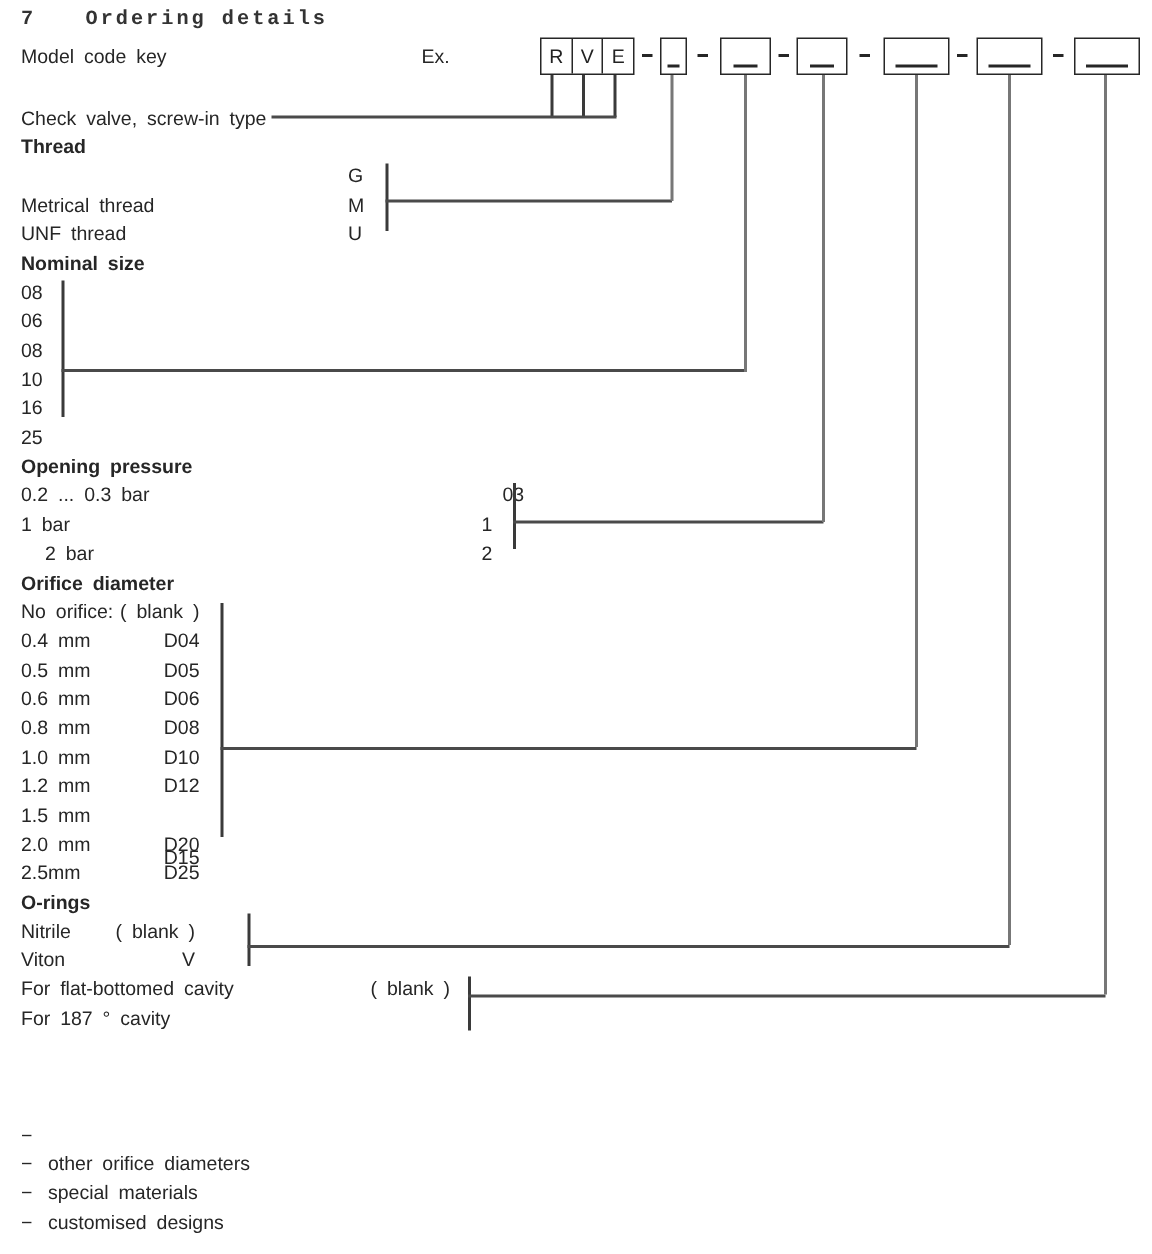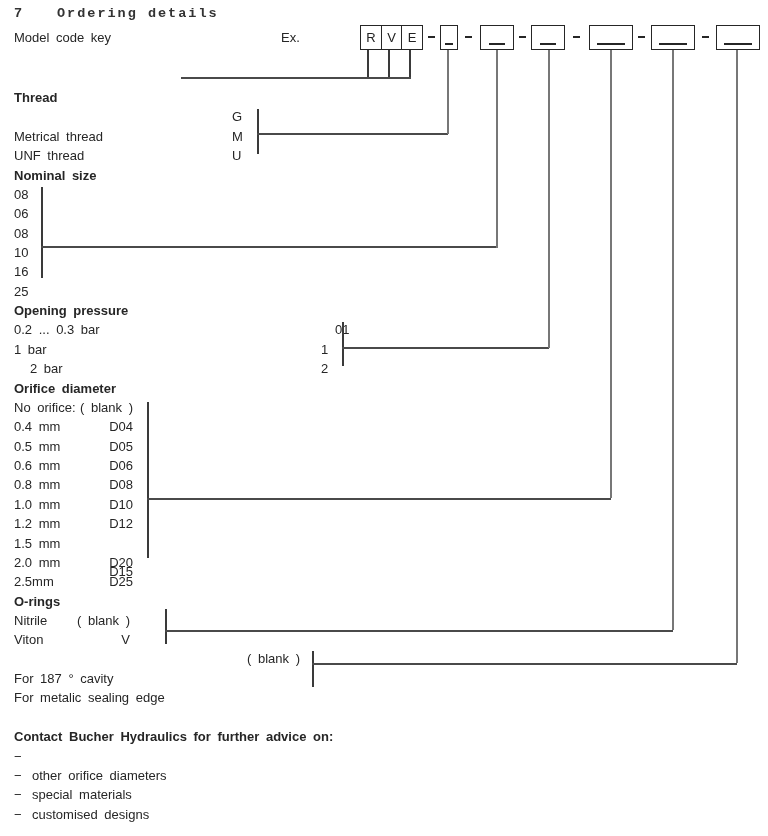--- a/index.html
+++ b/index.html
@@ -71,20 +71,21 @@
     </div>
   <div class="dash" style="left:702px"></div>
   <div class="codebox" style="left:716px;width:44px">
       <span class="blankmark" style="width:28px"></span>
     </div>
 
   <div class="vline vdark" style="left:367px;top:50px;height:28px"></div>
   <div class="vline vdark" style="left:388px;top:50px;height:28px"></div>
   <div class="vline vdark" style="left:409px;top:50px;height:28px"></div>
 
+  <div class="t" style="left:14px;top:69px">Check valve, screw-in type</div>
   <div class="hline" style="left:181px;top:77px;width:230px"></div>
 
   <div class="t b" style="left:14px;top:88px">Thread</div>
   <div class="t" style="left:232px;top:107px">G</div>
   <div class="t" style="left:14px;top:127px">Metrical thread</div>
   <div class="t" style="left:232px;top:127px">M</div>
   <div class="t" style="left:14px;top:146px">UNF thread</div>
   <div class="t" style="left:232px;top:146px">U</div>
   <div class="vline vdark" style="left:257px;top:109px;height:45px"></div>
   <div class="hline" style="left:257px;top:133px;width:191px"></div>
@@ -96,21 +97,21 @@
   <div class="t" style="left:14px;top:224px">08</div>
   <div class="t" style="left:14px;top:243px">10</div>
   <div class="t" style="left:14px;top:262px">16</div>
   <div class="t" style="left:14px;top:282px">25</div>
   <div class="vline vdark" style="left:41px;top:187px;height:91px"></div>
   <div class="hline" style="left:41px;top:246px;width:456px"></div>
   <div class="vline" style="left:496px;top:50px;height:198px"></div>
 
   <div class="t b" style="left:14px;top:301px">Opening pressure</div>
   <div class="t" style="left:14px;top:320px">0.2 ... 0.3 bar</div>
-  <div class="t" style="left:335px;top:320px">01</div>
+  <div class="t" style="left:335px;top:320px">03</div>
   <div class="t" style="left:14px;top:340px">1 bar</div>
   <div class="t" style="left:321px;top:340px">1</div>
   <div class="t" style="left:30px;top:359px">2 bar</div>
   <div class="t" style="left:321px;top:359px">2</div>
   <div class="vline vdark" style="left:342px;top:322px;height:44px"></div>
   <div class="hline" style="left:342px;top:347px;width:207px"></div>
   <div class="vline" style="left:548px;top:50px;height:298px"></div>
 
   <div class="t b" style="left:14px;top:379px">Orifice diameter</div>
   <div class="t" style="left:14px;top:398px">No orifice:</div>
@@ -139,28 +140,27 @@
 
   <div class="t b" style="left:14px;top:592px">O-rings</div>
   <div class="t" style="left:14px;top:611px">Nitrile</div>
   <div class="t ra" style="left:40px;top:611px;width:90px">( blank )</div>
   <div class="t" style="left:14px;top:630px">Viton</div>
   <div class="t ra" style="left:40px;top:630px;width:90px">V</div>
   <div class="vline vdark" style="left:165px;top:609px;height:35px"></div>
   <div class="hline" style="left:165px;top:630px;width:508px"></div>
   <div class="vline" style="left:672px;top:50px;height:580px"></div>
 
+  <div class="t" style="left:14px;top:649px">For flat-bottomed cavity</div>
   <div class="t ra" style="left:160px;top:649px;width:140px">( blank )</div>
   <div class="t" style="left:14px;top:669px">For 187 ° cavity</div>
-  <div class="t" style="left:14px;top:688px">For metalic sealing edge</div>
   <div class="vline vdark" style="left:312px;top:651px;height:36px"></div>
   <div class="hline" style="left:312px;top:663px;width:425px"></div>
   <div class="vline" style="left:736px;top:50px;height:613px"></div>
 
-  <div class="t b" style="left:14px;top:727px">Contact Bucher Hydraulics for further advice on:</div>
   <div class="t" style="left:14px;top:747px">−</div>
   <div class="t" style="left:14px;top:766px">−</div>
   <div class="t" style="left:32px;top:766px">other orifice diameters</div>
   <div class="t" style="left:14px;top:785px">−</div>
   <div class="t" style="left:32px;top:785px">special materials</div>
   <div class="t" style="left:14px;top:805px">−</div>
   <div class="t" style="left:32px;top:805px">customised designs</div>
 
 </div>
 

